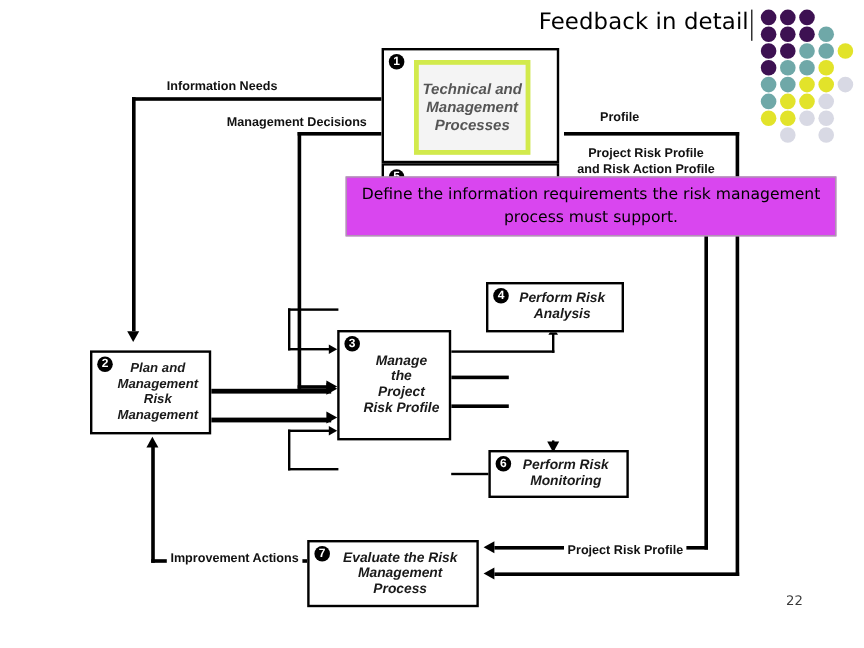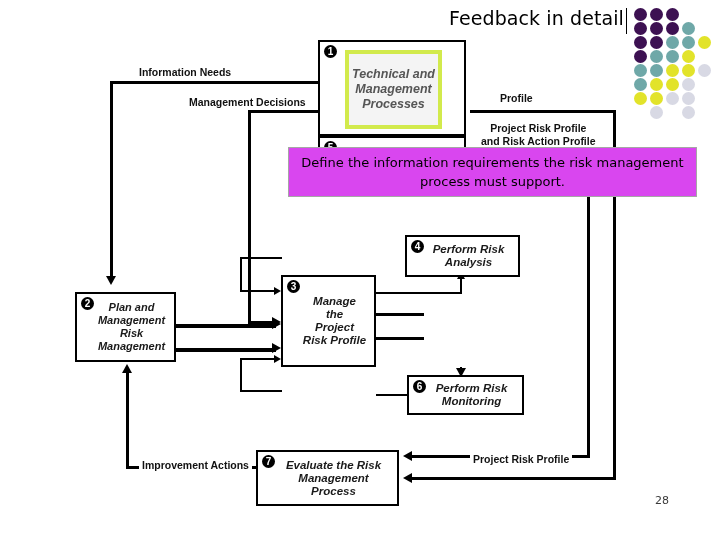--- a/index.html
+++ b/index.html
@@ -340,13 +340,13 @@
   </div>
 
   <div class="edge-label" style="left:139px; top:459px;">Improvement Actions</div>
 
   <div class="edge-label" style="left:470px; top:453px;">Project Risk Profile</div>
 
 </div>
 
 <div id="callout">Define the information requirements the risk management process must support.</div>
 
-<div id="page-number">28</div>
+<div id="page-number">22</div>
 
 </body></html>

